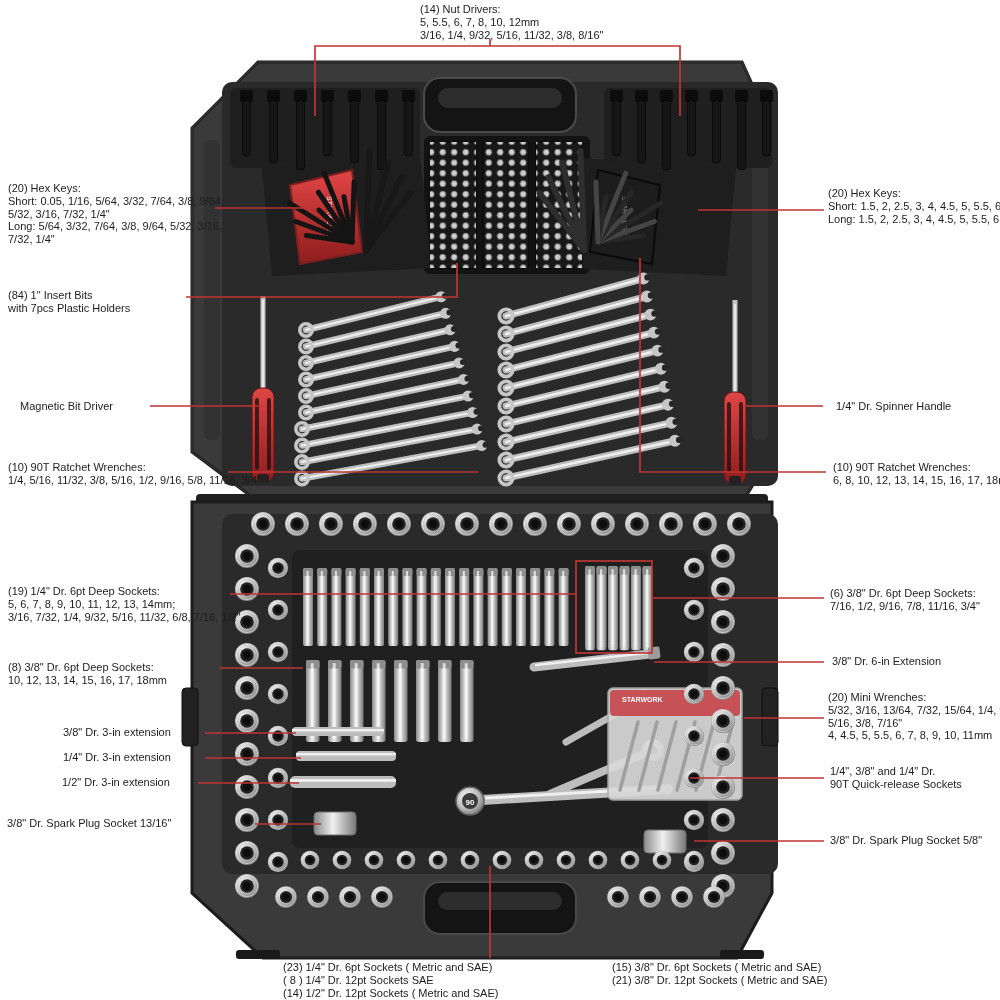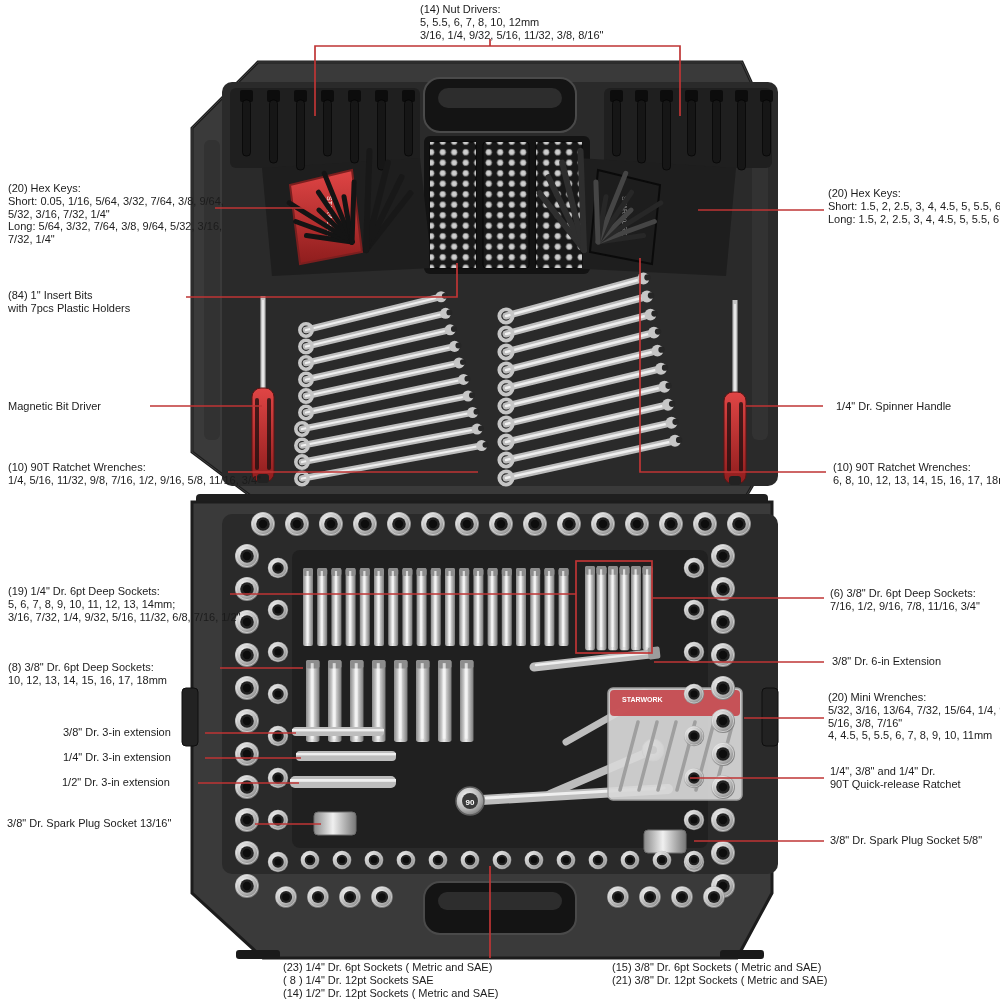--- a/index.html
+++ b/index.html
@@ -482,31 +482,31 @@
     <div>(20) Hex Keys:</div>
     <div>Short: 1.5, 2, 2.5, 3, 4, 4.5, 5, 5.5, 6, 7, 8mm</div>
     <div>Long: 1.5, 2, 2.5, 3, 4, 4.5, 5, 5.5, 6mm</div>
   </div>
 
   <div class="callout" style="left:8px;top:289px">
     <div>(84) 1" Insert Bits</div>
     <div>with 7pcs Plastic Holders</div>
   </div>
 
-  <div class="callout" style="left:8px;top:400px">
+  <div class="callout" style="left:20px;top:400px">
     <div>Magnetic Bit Driver</div>
   </div>
 
   <div class="callout" style="left:836px;top:400px">
     <div>1/4" Dr. Spinner Handle</div>
   </div>
 
   <div class="callout" style="left:8px;top:461px">
     <div>(10) 90T Ratchet Wrenches:</div>
-    <div>1/4, 5/16, 11/32, 9/8, 7/16, 1/2, 9/16, 5/8, 11/16, 3/4"</div>
+    <div>1/4, 5/16, 11/32, 3/8, 5/16, 1/2, 9/16, 5/8, 11/16, 3/4"</div>
   </div>
 
   <div class="callout" style="left:833px;top:461px">
     <div>(10) 90T Ratchet Wrenches:</div>
     <div>6, 8, 10, 12, 13, 14, 15, 16, 17, 18mm</div>
   </div>
 
   <div class="callout" style="left:8px;top:585px">
     <div>(19) 1/4" Dr. 6pt Deep Sockets:</div>
     <div>5, 6, 7, 8, 9, 10, 11, 12, 13, 14mm;</div>
@@ -539,21 +539,21 @@
   </div>
   <div class="callout" style="left:63px;top:751px">
     <div>1/4" Dr. 3-in extension</div>
   </div>
   <div class="callout" style="left:62px;top:776px">
     <div>1/2" Dr. 3-in extension</div>
   </div>
 
   <div class="callout" style="left:830px;top:765px">
     <div>1/4", 3/8" and 1/4" Dr.</div>
-    <div>90T Quick-release Ratchet</div>
+    <div>90T Quick-release Sockets</div>
   </div>
 
   <div class="callout" style="left:7px;top:817px">
     <div>3/8" Dr. Spark Plug Socket 13/16"</div>
   </div>
   <div class="callout" style="left:830px;top:834px">
     <div>3/8" Dr. Spark Plug Socket 5/8"</div>
   </div>
 
   <div class="callout" style="left:283px;top:961px">

